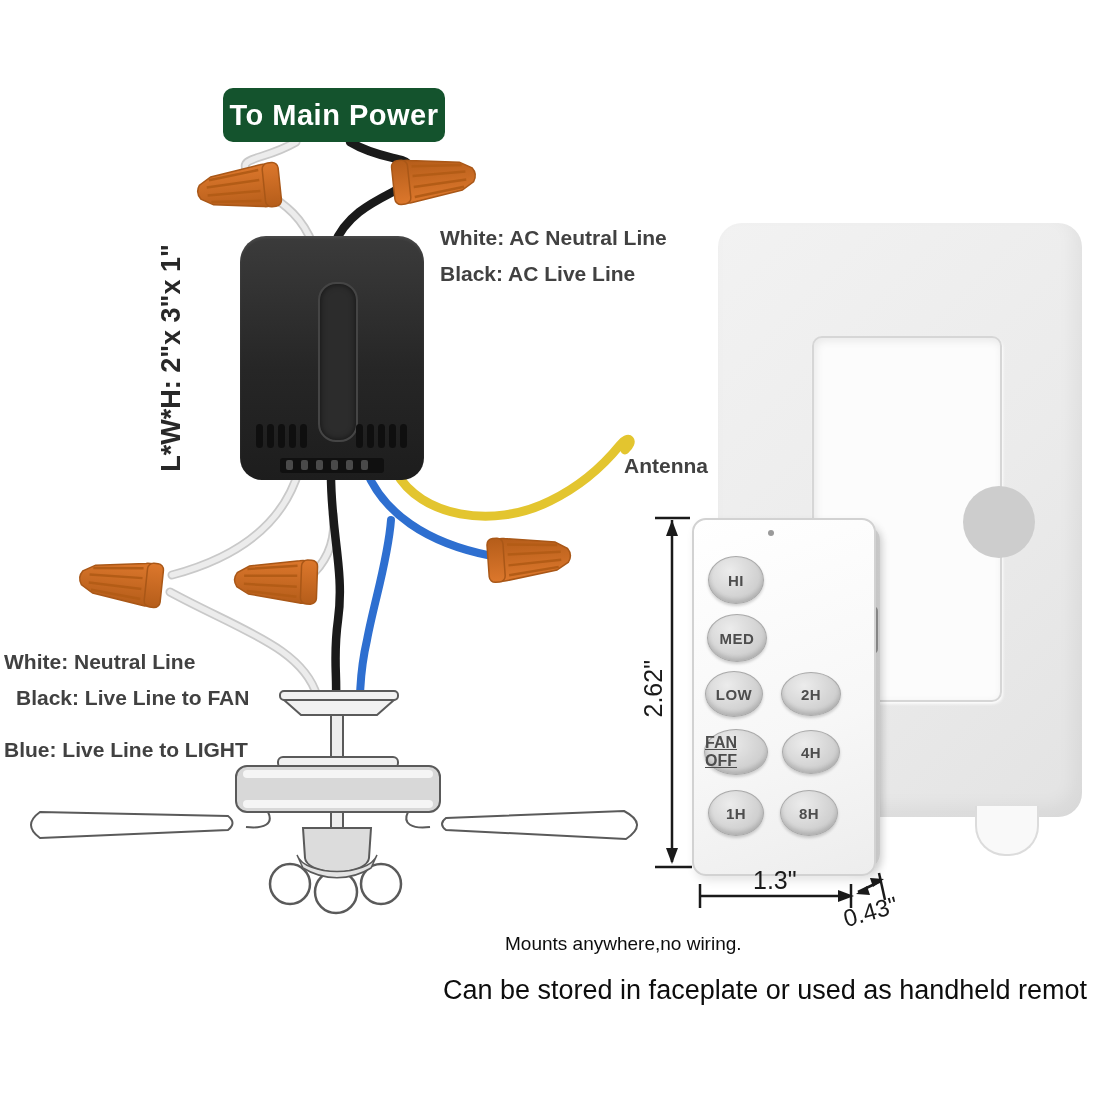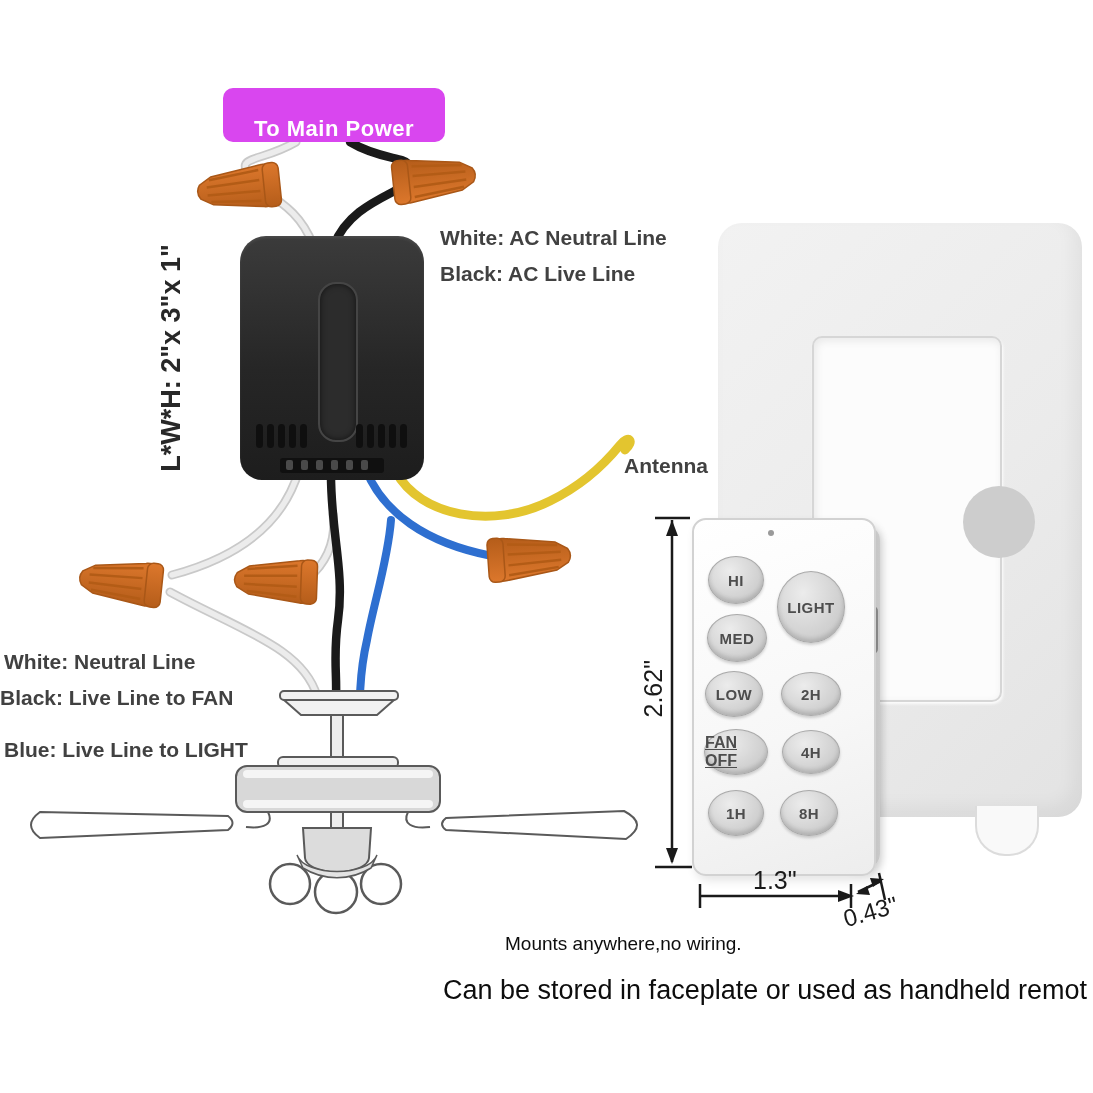--- a/index.html
+++ b/index.html
@@ -1,23 +1,23 @@
 <!DOCTYPE html>
 <html><head>
 <meta charset="utf-8">
 <style>
   html,body{margin:0;padding:0;background:#ffffff;}
   body{width:1093px;height:1093px;position:relative;overflow:hidden;
        font-family:"Liberation Sans",sans-serif;}
   .abs{position:absolute;}
 
   
-  .badge{left:223px;top:88px;width:222px;height:54px;background:#d946ef;border-radius:10px;
-         display:flex;align-items:flex-end;justify-content:center;color:#fff;
-         font-size:22px;font-weight:bold;letter-spacing:.5px;}
+  .badge{left:223px;top:88px;width:222px;height:54px;background:#14532d;border-radius:10px;
+         display:flex;align-items:center;justify-content:center;color:#fff;
+         font-size:29px;font-weight:bold;letter-spacing:.5px;}
 
   
   .receiver{left:240px;top:236px;width:184px;height:244px;
             background:linear-gradient(180deg,#3b3b3b 0%,#262626 55%,#1d1d1d 100%);
             border-radius:26px 26px 22px 22px;box-shadow:inset 0 2px 3px rgba(255,255,255,.08);}
   .rpill{left:78px;top:46px;width:36px;height:156px;border-radius:18px;
          background:#2c2c2c;border:2px solid #454545;box-shadow:inset 0 0 6px rgba(0,0,0,.6);}
   .vent{width:7px;height:24px;border-radius:4px;background:#0f0f0f;top:188px;}
   .termbar{left:40px;top:222px;width:104px;height:15px;background:#101010;border-radius:3px;}
   .screw{width:7px;height:10px;border-radius:2px;background:#4a4a4a;top:2px;position:absolute;}
@@ -191,29 +191,28 @@
       <div class="screw" style="left:81px;"></div>
   </div>
 </div>
 
 <div class="abs sizelabel">L*W*H: 2"x 3"x 1"</div>
 
 <div class="abs wlabel" style="left:440px;top:226px;">White: AC Neutral Line</div>
 <div class="abs wlabel" style="left:440px;top:262px;">Black: AC Live Line</div>
 <div class="abs wlabel" style="left:624px;top:454px;">Antenna</div>
 <div class="abs wlabel" style="left:4px;top:650px;">White: Neutral Line</div>
-<div class="abs wlabel" style="left:0;top:686px;">Black: Live Line to FAN</div>
+<div class="abs wlabel" style="left:16px;top:686px;">Black: Live Line to FAN</div>
 <div class="abs wlabel" style="left:4px;top:738px;">Blue: Live Line to LIGHT</div>
 
 <div class="abs remoteside"></div>
 <div class="abs sidenotch"></div>
 <div class="abs remote">
   <div class="led"></div>
   <div class="rbtn" style="left:14px;top:36px;width:54px;height:46px;">HI</div>
-  <div class="rbtn" style="left:83px;top:51px;width:66px;height:70px;">LIGHT</div>
   <div class="rbtn" style="left:13px;top:94px;width:58px;height:46px;">MED</div>
   <div class="rbtn" style="left:11px;top:151px;width:56px;height:44px;">LOW</div>
   <div class="rbtn" style="left:87px;top:152px;width:58px;height:42px;">2H</div>
   <div class="rbtn" style="left:10px;top:209px;width:62px;height:44px;font-size:16px;letter-spacing:0;text-decoration:underline;">FAN OFF</div>
   <div class="rbtn" style="left:88px;top:210px;width:56px;height:42px;">4H</div>
   <div class="rbtn" style="left:14px;top:270px;width:54px;height:44px;">1H</div>
   <div class="rbtn" style="left:86px;top:270px;width:56px;height:44px;">8H</div>
 </div>
 
 <div class="abs dimlabel" style="left:618px;top:668px;width:70px;transform:rotate(-90deg);transform-origin:center;">2.62"</div>

